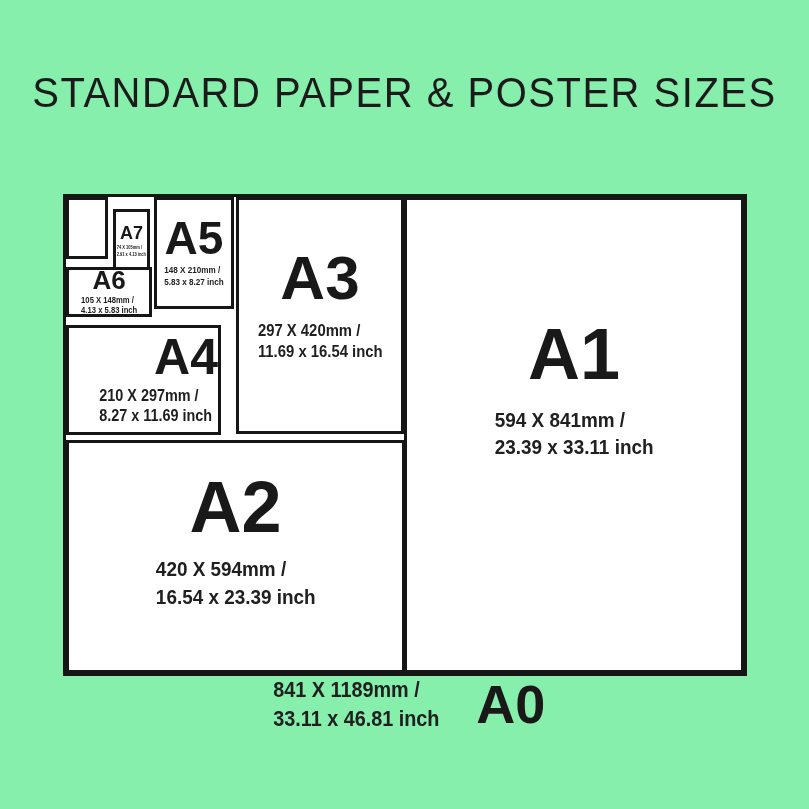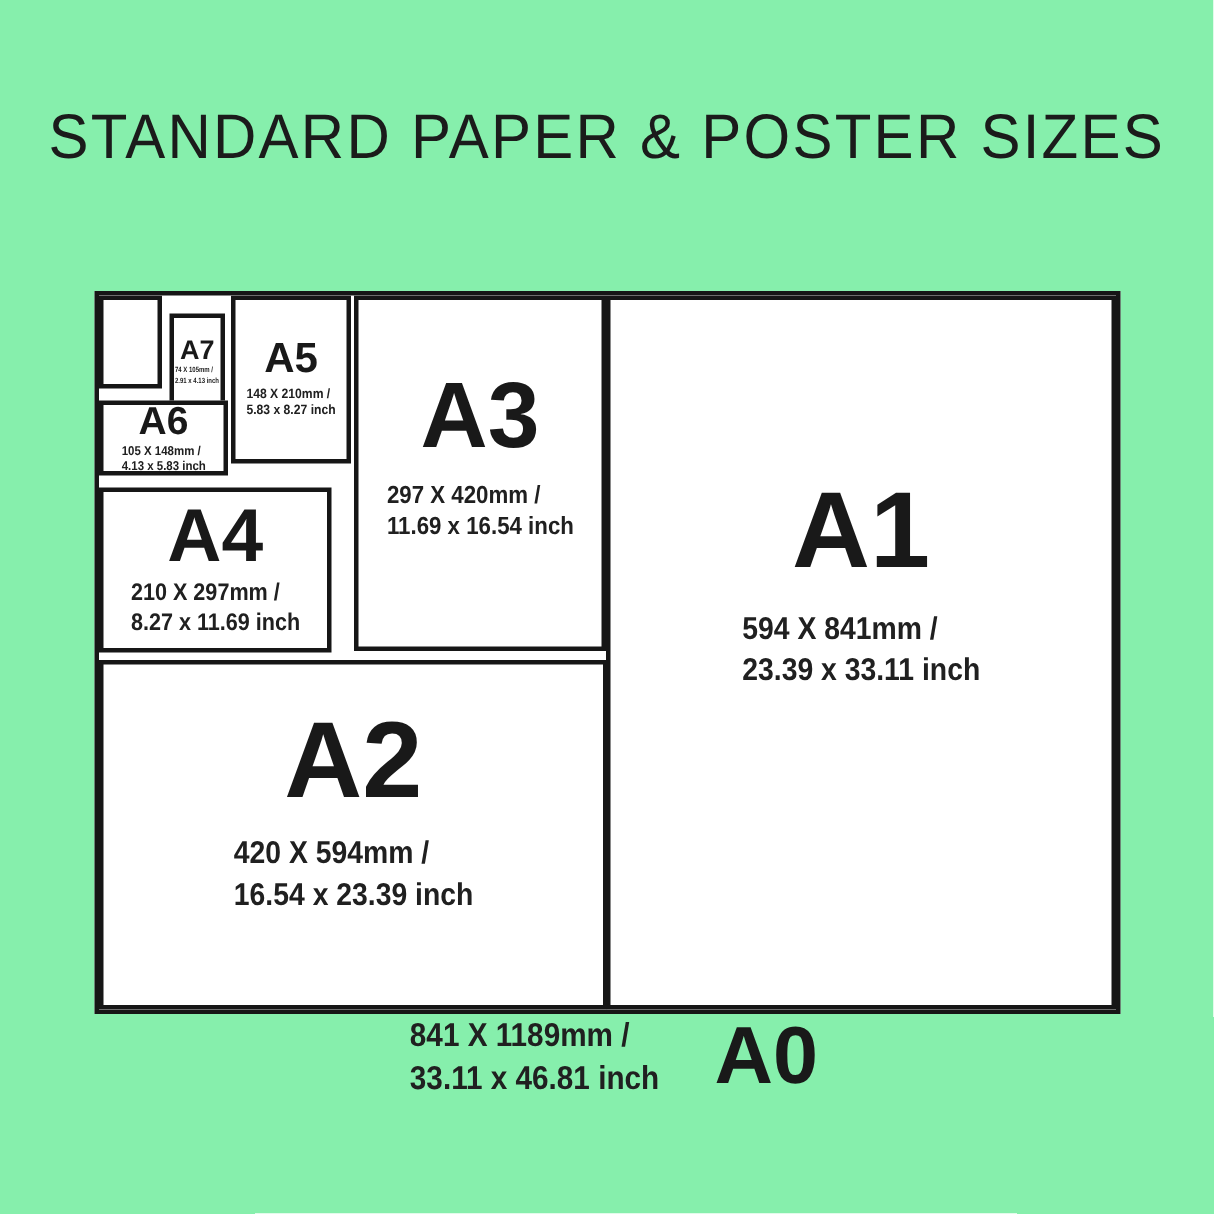--- a/index.html
+++ b/index.html
@@ -25,34 +25,34 @@
   }
   .plabel { font-weight:700; color:#191919; line-height:0.95; }
   .pdims  { font-weight:700; color:#202020; text-align:left; transform:scaleX(0.9); }
   .pdims div { white-space:nowrap; }
 
   
   .box-blank { left:0;     top:0;     width:42px;  height:62px; }
   .box-a7    { left:47px;  top:12px;     width:37px;  height:64px; }
   .box-a6    { left:0;     top:70px;  width:86px;  height:50px; }
   .box-a5    { left:88px;  top:0;     width:80px;  height:112px; }
-  .box-a4    { left:0;     top:128px; width:155px; height:110px; }
+  .box-a4    { left:0;     top:128px; width:155px; height:110px;align-items:flex-end; }
   .box-a3    { left:170px; top:0;     width:168px; height:237px; }
   .box-a2    { left:0;     top:243px; width:339px; height:233px; }
   .box-a1    { left:338px; top:0;     width:340px; height:476px; }
 
   
   .la1 { font-size:72px; }  .da1 { font-size:21px; line-height:1.3; margin-top:18px; }
   .box-a1 { padding-bottom:90px; }
   .la2 { font-size:72px; }  .da2 { font-size:21px; line-height:1.3; margin-top:14px; }
   .box-a2 { padding-bottom:30px; }
   .la3 { font-size:62px; }  .da3 { font-size:16.5px; line-height:1.3; margin-top:12px; }
   .box-a3 { padding-bottom:20px; }
   .la4 { font-size:50px; }  .da4 { font-size:16px;   line-height:1.25; margin-top:5px; }
-  .la5 { font-size:28px; }  .da5 { font-size:9px;    line-height:1.3; margin-top:4px; }
+  .la5 { font-size:46px; }  .da5 { font-size:9px;    line-height:1.3; margin-top:4px; }
   .la6 { font-size:26px; }  .da6 { font-size:8.5px;  line-height:1.25; margin-top:2px; }
   .la7 { font-size:18px; }  .da7 { font-size:5px;    line-height:1.3; margin-top:2px; transform:scaleX(0.8); }
 
   .caption {
     position:absolute; left:0; top:676px; width:100%;
     display:flex; justify-content:center; align-items:center; gap:28px;
   }
   .da0 { font-size:22px; line-height:1.3; }
   .la0 { font-size:54px; }
 </style>

